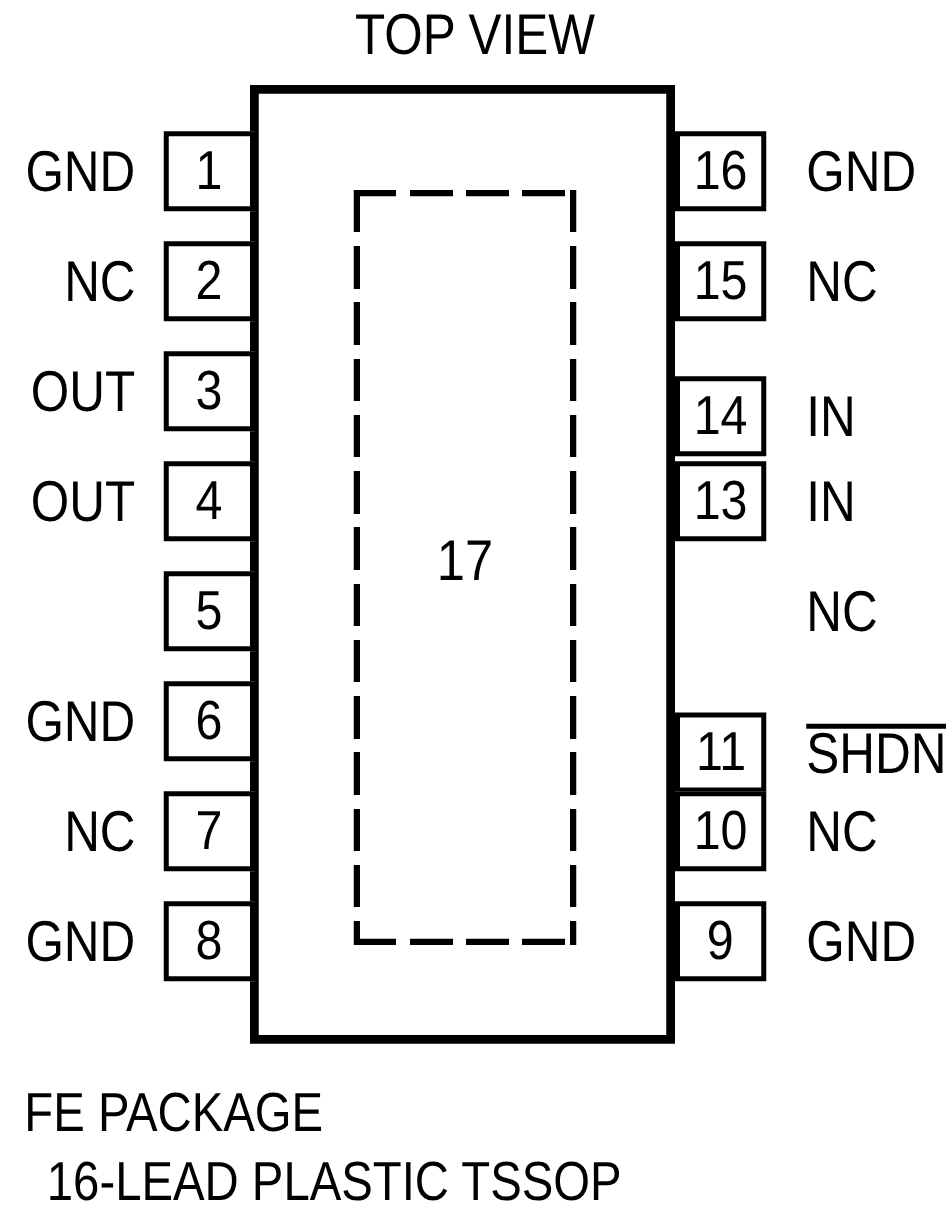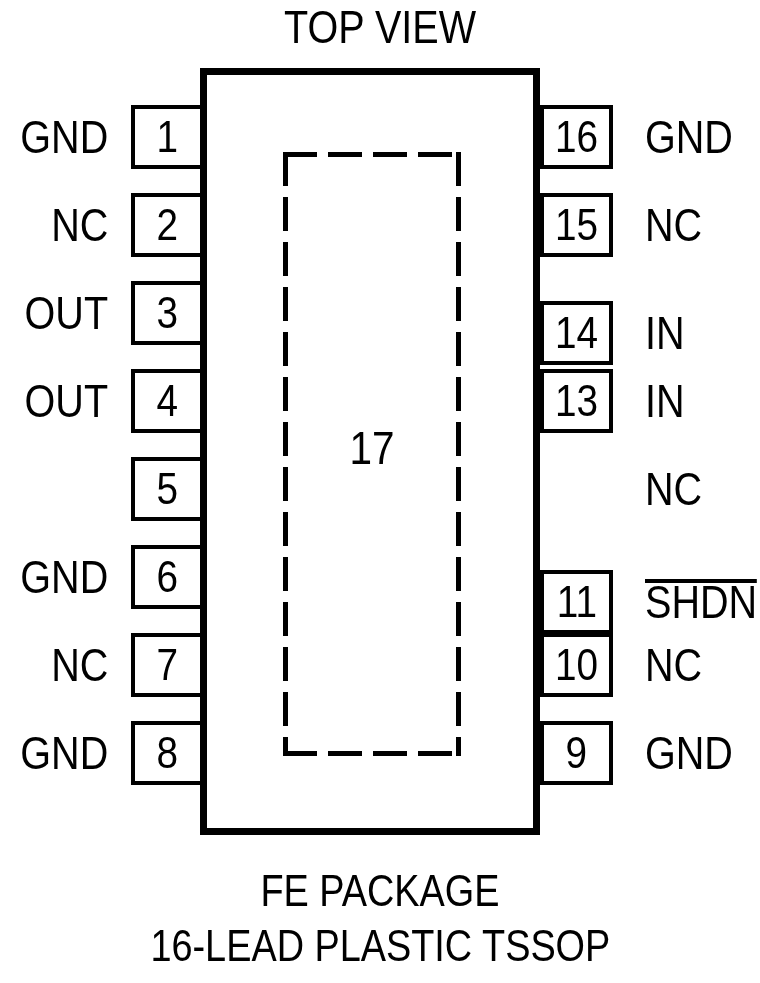--- a/index.html
+++ b/index.html
@@ -157,21 +157,21 @@
     top: 8px;
     height: 4px;
     background: #000000;
   }
 
   
   .caption {
     position: absolute;
     left: 0;
     width: 760px;
-    text-align: center;
+    text-align: left;
     font-size: 44px;
     line-height: 50px;
     white-space: nowrap;
   }
   .caption .ln {
     display: inline-block;
     transform: scaleX(0.86);
     transform-origin: 50% 50%;
   }
   .caption.line1 { top: 866px; }

